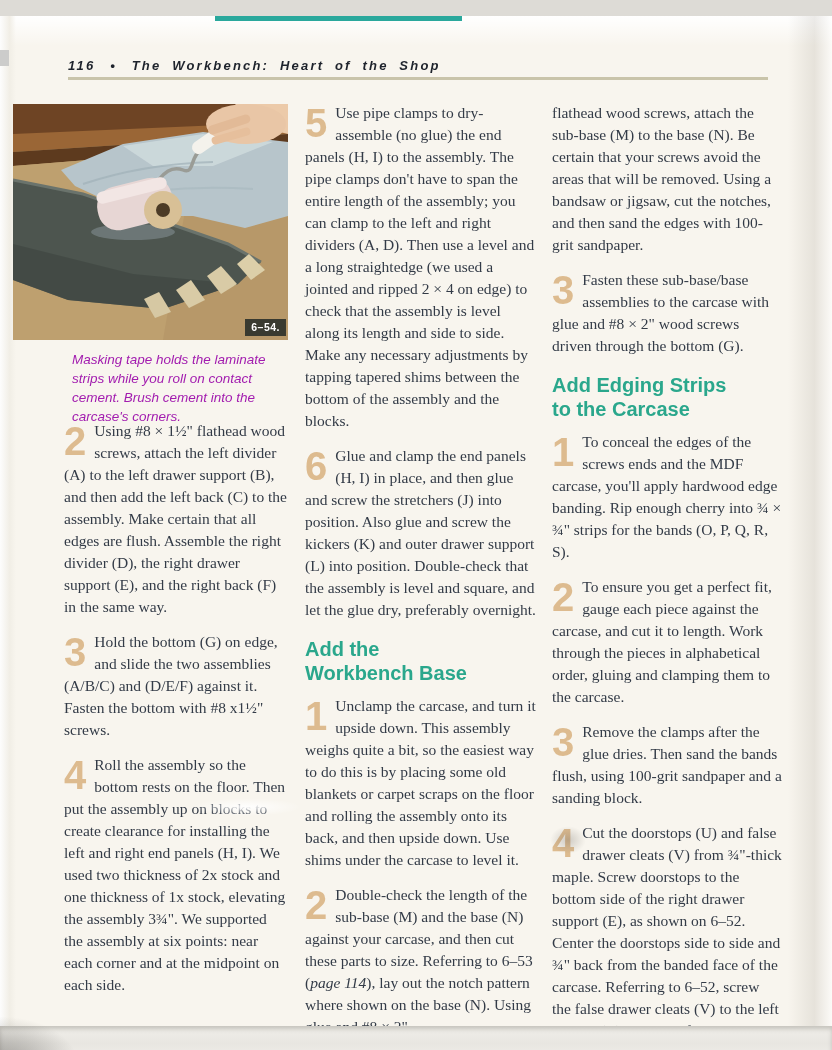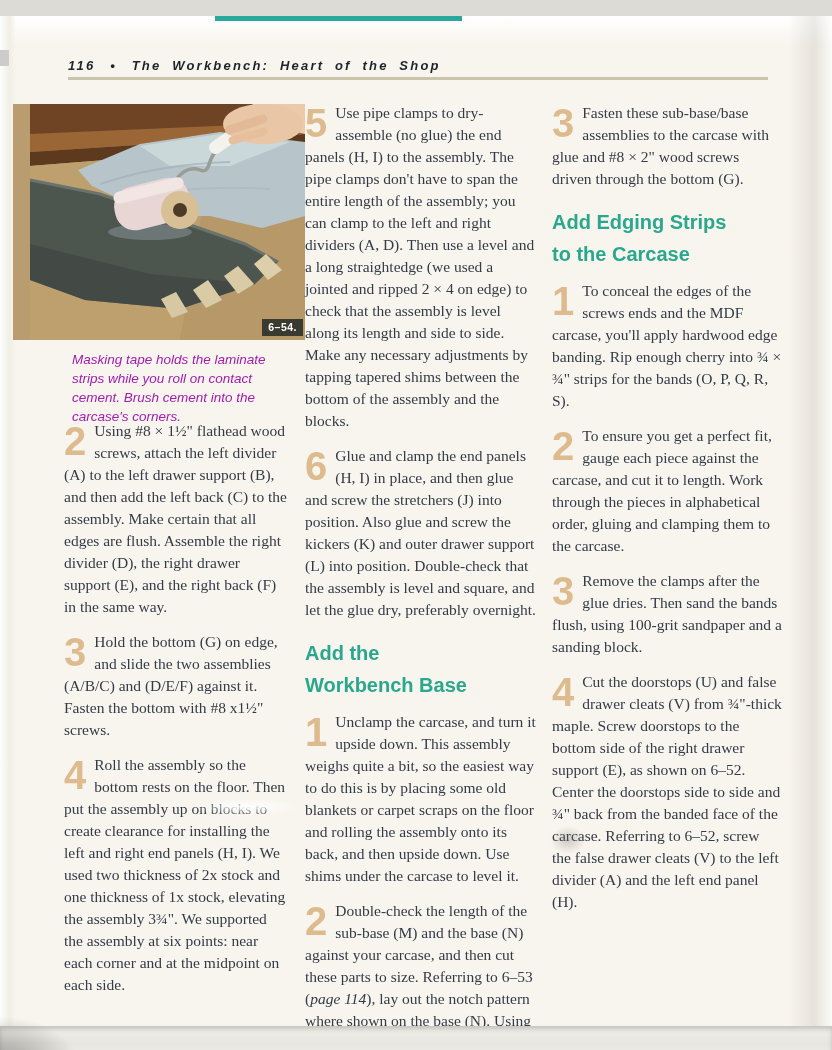--- a/index.html
+++ b/index.html
@@ -26,39 +26,39 @@
                background:radial-gradient(ellipse, rgba(118,112,104,0.32) 0%, rgba(0,0,0,0) 70%);}
 
   
   .page-header{position:absolute;top:42px;left:68px;white-space:nowrap;
                font-family:"Liberation Sans",sans-serif;font-size:13px;font-weight:bold;font-style:italic;
                letter-spacing:2.2px;word-spacing:5px;color:#1e232c;}
   .page-header .dot{margin:0 4px;}
   .header-rule{position:absolute;top:61px;left:68px;width:700px;height:3px;background:#c9c4aa;}
 
   
-  .photo{position:absolute;left:13px;top:88px;width:275px;height:236px;background:#b99c6f;padding-left:17px;}
+  .photo{position:absolute;left:13px;top:88px;width:275px;height:236px;background:#b99c6f;}
   .photo svg{display:block;}
   .photo-label{position:absolute;right:2px;bottom:4px;background:rgba(40,44,40,0.88);color:#ffffff;
                font:bold 10.5px/13px "Liberation Sans",sans-serif;letter-spacing:0.5px;padding:2px 6px;}
   .caption{position:absolute;left:72px;top:334px;width:212px;
            font:italic 13.5px/19px "Liberation Sans",sans-serif;color:#a21caf;}
 
   
   .col{position:absolute;font-size:15.5px;line-height:22px;}
   .col-left{left:64px;width:224px;top:404px;}
   .col-mid{left:305px;width:233px;top:86px;}
   .col-right{left:552px;width:230px;top:86px;}
 
   .step,.para{margin:0 0 13px 0;}
   .step::after{content:"";display:block;clear:both;}
   .step-num{float:left;font-family:"Liberation Sans",sans-serif;font-weight:bold;
             font-size:40px;line-height:36px;color:#ddbb8f;margin:3px 8px 0 0;}
   .section-heading{font-family:"Liberation Sans",sans-serif;font-weight:bold;
-                   font-size:20px;line-height:32px;color:#2aa78c;margin:16px 0 10px 0;}
+                   font-size:20px;line-height:24px;color:#2aa78c;margin:16px 0 10px 0;}
   .step b{font-weight:normal;}
   .step i{font-style:italic;}
 </style>
 </head>
 <body>
 
 <div class="canvas">
 
   <div class="top-white"></div>
   <div class="teal-bar"></div>
@@ -129,20 +129,21 @@
       <div class="step"><span class="step-num">4</span><span>Roll the assembly so the bottom rests on the floor. Then put the assembly up on blocks to create clearance for installing the left and right end panels (H, I). We used two thickness of 2x stock and one thickness of 1x stock, elevating the assembly 3¾". We supported the assembly at six points: near each corner and at the midpoint on each side.</span></div>
     </div>
   <div class="col col-mid">
       <div class="step"><span class="step-num">5</span><span>Use pipe clamps to dry-assemble (no glue) the end panels (H, I) to the assembly. The pipe clamps don't have to span the entire length of the assembly; you can clamp to the left and right dividers (A, D). Then use a level and a long straightedge (we used a jointed and ripped 2 × 4 on edge) to check that the assembly is level along its length and side to side. Make any necessary adjustments by tapping tapered shims between the bottom of the assembly and the blocks.</span></div>
       <div class="step"><span class="step-num">6</span><span>Glue and clamp the end panels (H, I) in place, and then glue and screw the stretchers (J) into position. Also glue and screw the kickers (K) and outer drawer support (L) into position. Double-check that the assembly is level and square, and let the glue dry, preferably overnight.</span></div>
       <h3 class="section-heading">Add the<br>Workbench Base</h3>
       <div class="step"><span class="step-num">1</span><span>Unclamp the carcase, and turn it upside down. This assembly weighs quite a bit, so the easiest way to do this is by placing some old blankets or carpet scraps on the floor and rolling the assembly onto its back, and then upside down. Use shims under the carcase to level it.</span></div>
       <div class="step"><span class="step-num">2</span><span>Double-check the length of the sub-base (M) and the base (N) against your carcase, and then cut these parts to size. Referring to </span><b>6–53</b><span> (</span><i>page 114</i><span>), lay out the notch pattern where shown on the base (N). Using glue and #8 × 2"</span></div>
     </div>
   <div class="col col-right">
+      <div class="para"><span>flathead wood screws, attach the sub-base (M) to the base (N). Be certain that your screws avoid the areas that will be removed. Using a bandsaw or jigsaw, cut the notches, and then sand the edges with 100-grit sandpaper.</span></div>
       <div class="step"><span class="step-num">3</span><span>Fasten these sub-base/base assemblies to the carcase with glue and #8 × 2" wood screws driven through the bottom (G).</span></div>
       <h3 class="section-heading">Add Edging Strips<br>to the Carcase</h3>
       <div class="step"><span class="step-num">1</span><span>To conceal the edges of the screws ends and the MDF carcase, you'll apply hardwood edge banding. Rip enough cherry into ¾ × ¾" strips for the bands (O, P, Q, R, S).</span></div>
       <div class="step"><span class="step-num">2</span><span>To ensure you get a perfect fit, gauge each piece against the carcase, and cut it to length. Work through the pieces in alphabetical order, gluing and clamping them to the carcase.</span></div>
       <div class="step"><span class="step-num">3</span><span>Remove the clamps after the glue dries. Then sand the bands flush, using 100-grit sandpaper and a sanding block.</span></div>
       <div class="step"><span class="step-num">4</span><span>Cut the doorstops (U) and false drawer cleats (V) from ¾"-thick maple. Screw doorstops to the bottom side of the right drawer support (E), as shown on </span><b>6–52</b><span>. Center the doorstops side to side and ¾" back from the banded face of the carcase. Referring to </span><b>6–52</b><span>, screw the false drawer cleats (V) to the left divider (A) and the left end panel (H).</span></div>
     </div>
 
   <div class="smudge-white"></div>
   <div class="smudge-gray"></div>

